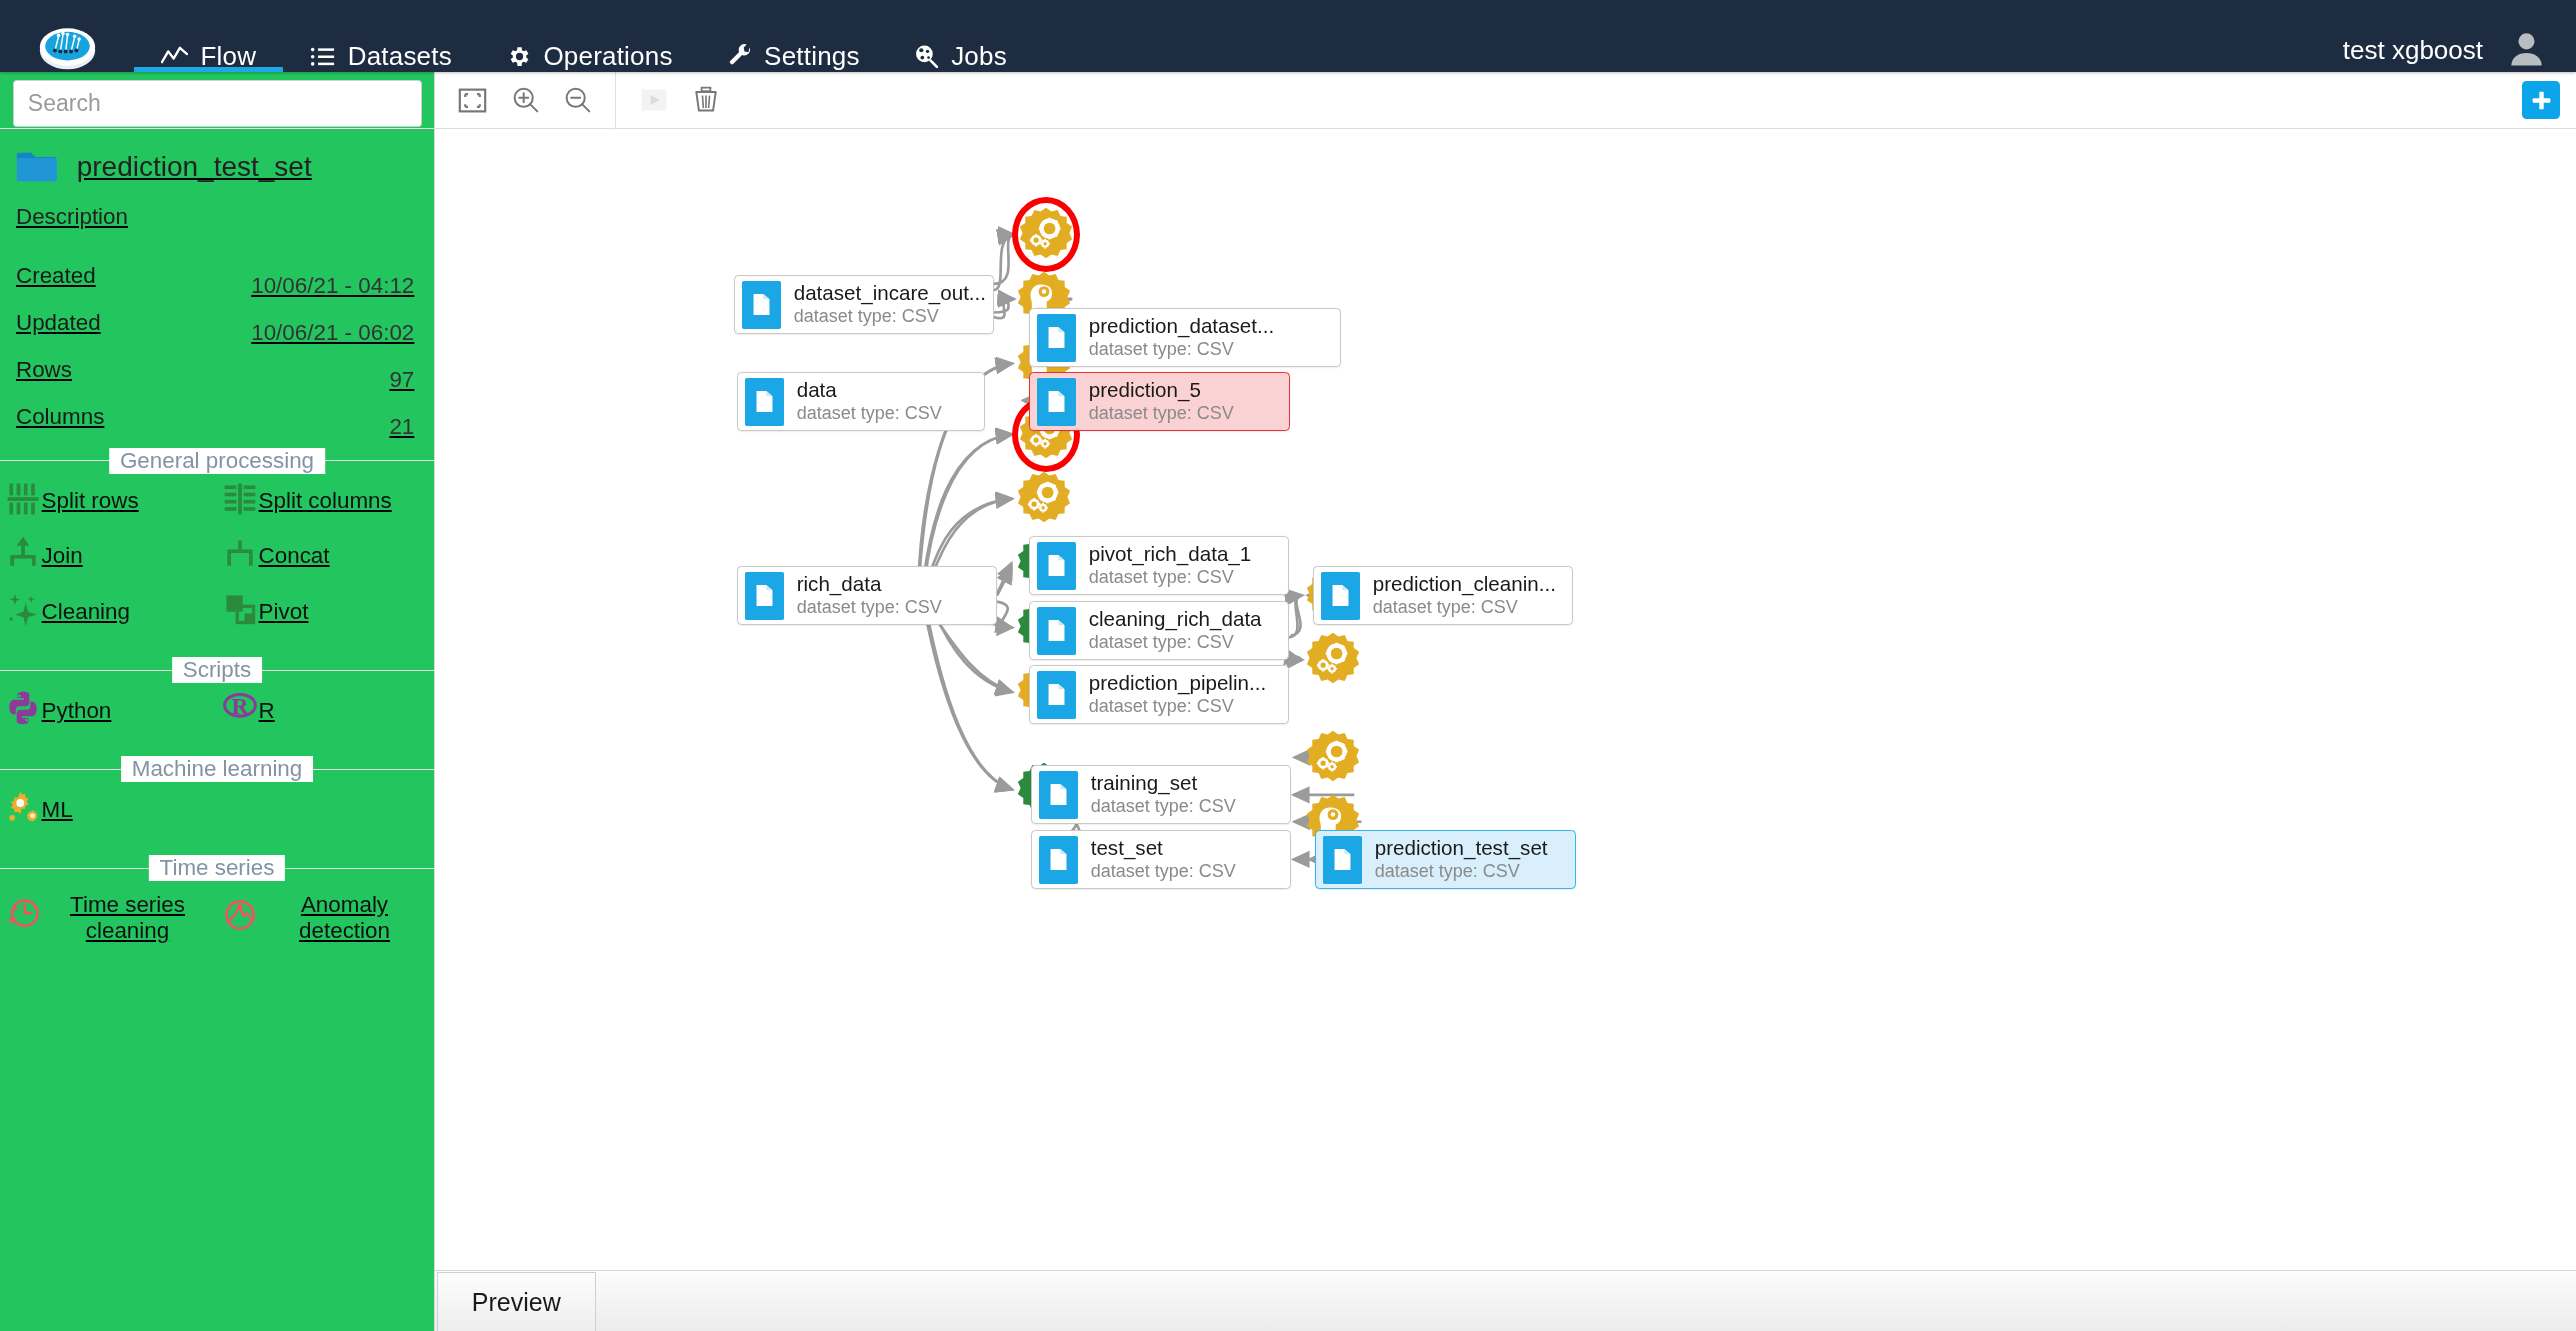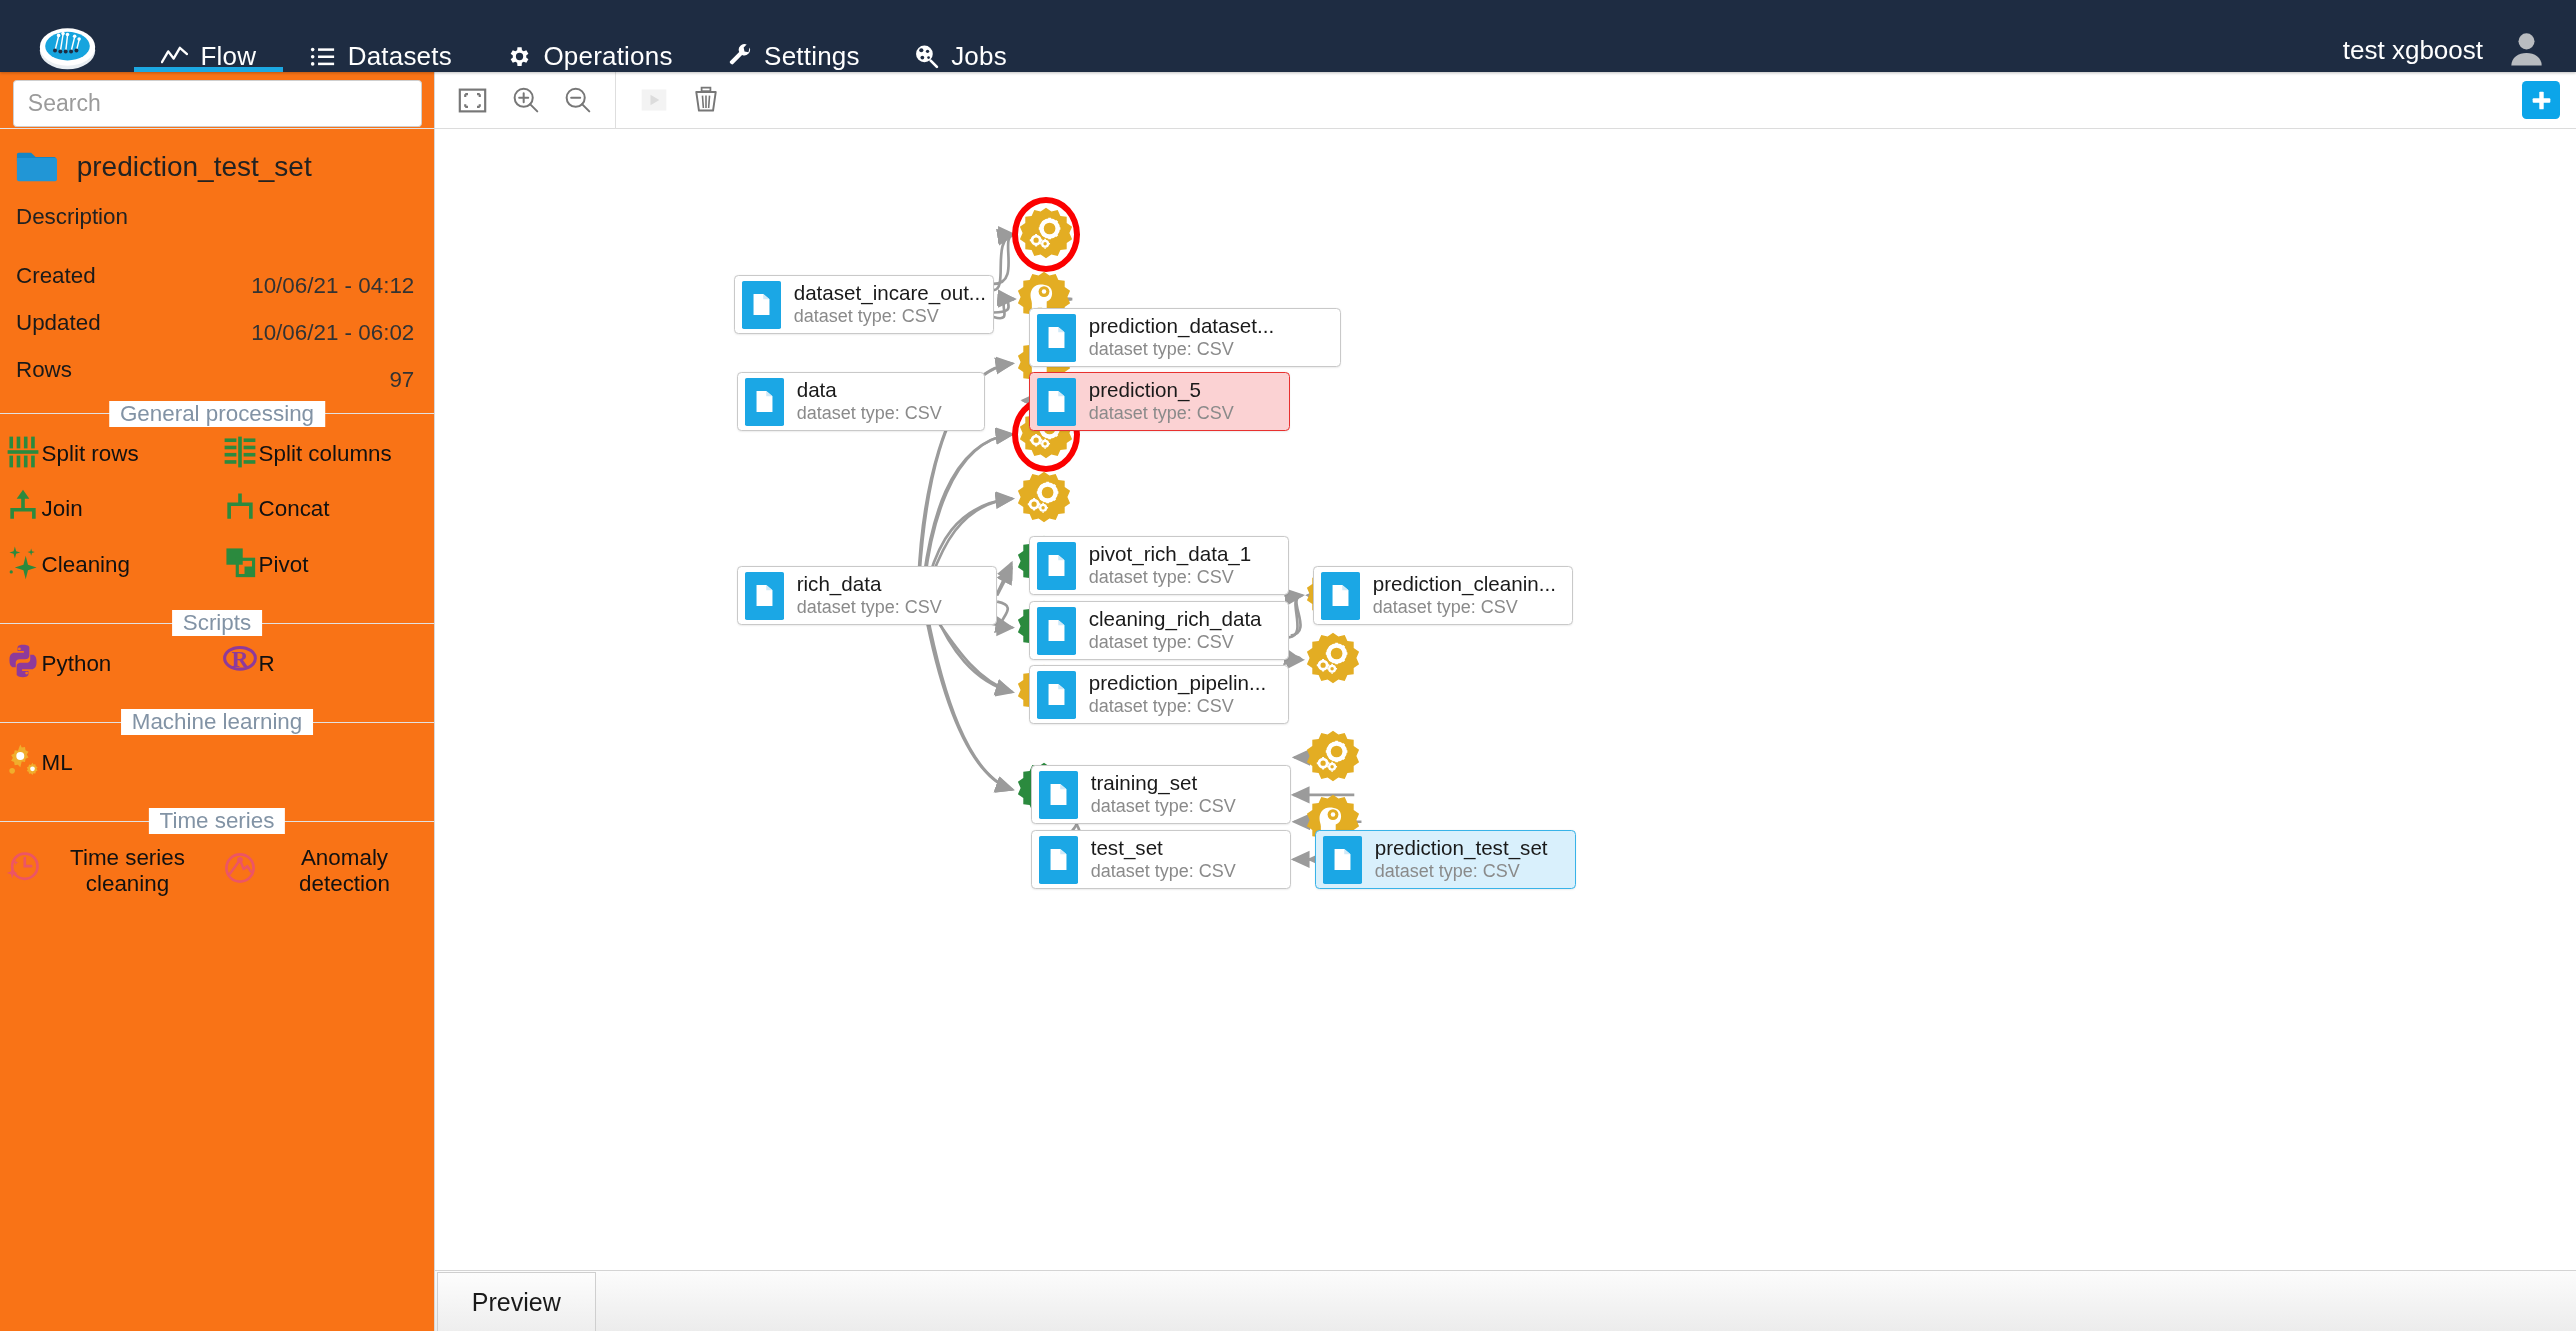--- a/index.html
+++ b/index.html
@@ -38,24 +38,25 @@
   }
   #nav-right {
     margin-left: auto; display: flex; align-items: center; gap: 23px;
     padding-right: 29px;
   }
   #user-name { color: #fff; font-size: 26px; }
 
   
   #sidebar {
     position: absolute; left: 0; top: 72px; width: 435px; height: 1260px;
-    background: #f97316;
+    background: #22c55e;
     border-right: 0.9px solid #d8d8d8;
     z-index: 20;
     overflow: hidden;
+    text-decoration: underline;
   }
   #search-wrap {
     height: 57px; padding: 8px 12.5px 0 12.5px;
     border-bottom: 0.9px solid #e4e4e4;
   }
   #search-input {
     width: 100%; height: 47px;
     border: 0.9px solid #cfcfcf; border-radius: 3.6px;
     padding: 0 14.3px;
     font-size: 23px; color: #333;
@@ -312,20 +313,24 @@
       <span>Created</span>
       <span class="mval">10/06/21 - 04:12</span>
     </div>
     <div class="meta-row">
       <span>Updated</span>
       <span class="mval">10/06/21 - 06:02</span>
     </div>
     <div class="meta-row">
       <span>Rows</span>
       <span class="mval">97</span>
+    </div>
+    <div class="meta-row">
+      <span>Columns</span>
+      <span class="mval">21</span>
     </div>
   </div>
 
   <div class="sect-divider">
     <span class="sect-label">General processing</span>
   </div>
   <div class="tool-grid">
     <div class="tool-cell">
       <span class="tool-ico">
         <svg width="38" height="38" viewBox="0 0 42 42">

